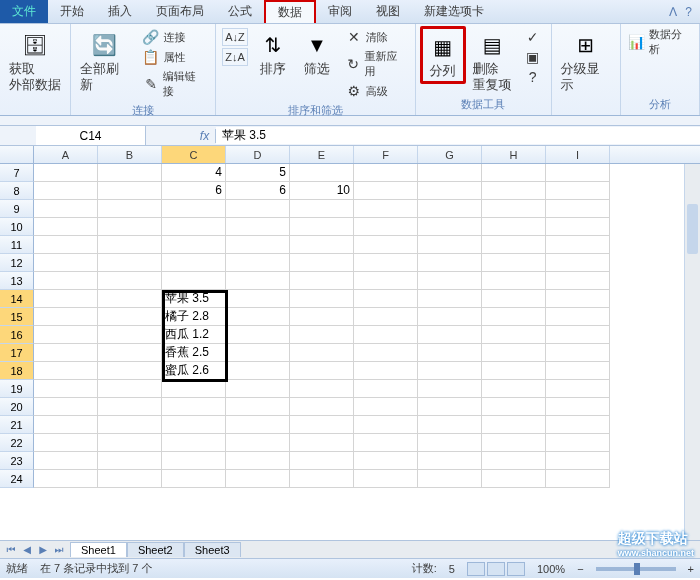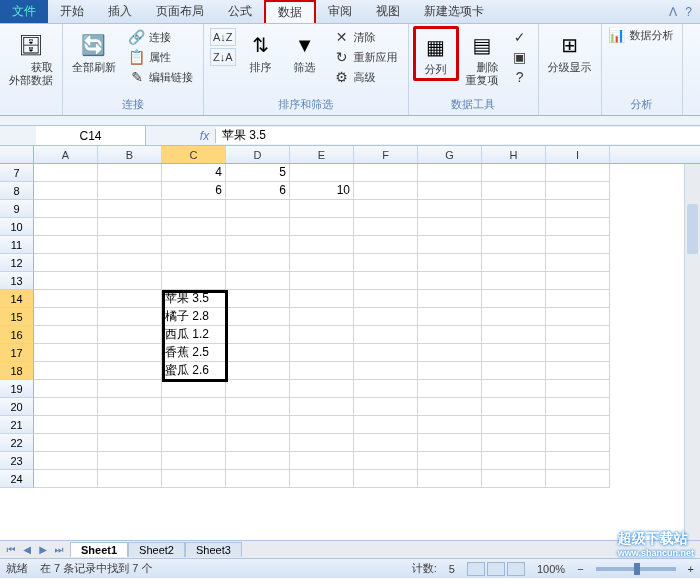--- a/index.html
+++ b/index.html
@@ -11,21 +11,21 @@
 .menu-tab.active { background: #f5f9fd; border: 2px solid #d00000; border-bottom: none; }
 .help-icons { margin-left: auto; padding: 0 8px; color: #5a7fb5; display: flex; gap: 8px; }
 
 .ribbon { display: flex; background: linear-gradient(#f5f9fd, #e8f0fb); height: 92px; border-bottom: 1px solid #9db7d8; }
 .rgroup { display: flex; flex-direction: column; border-right: 1px solid #c5d6eb; padding: 2px 4px; }
 .rgroup-body { flex: 1; display: flex; align-items: flex-start; gap: 2px; }
 .rgroup-label { text-align: center; color: #5a7fb5; font-size: 11px; padding: 1px 0; }
 .rbtn { display: flex; flex-direction: column; align-items: center; padding: 2px 4px; cursor: pointer; border: 1px solid transparent; border-radius: 2px; }
 .rbtn.highlighted { border: 3px solid #d00000; }
 .rbtn-icon { width: 32px; height: 32px; display: flex; align-items: center; justify-content: center; font-size: 20px; }
-.rbtn-label { font-size: 11px; color: #3b3b3b; text-align: right; line-height: 1.2; }
+.rbtn-label { font-size: 13px; color: #3b3b3b; text-align: left; line-height: 1.2; }
 .rbtn-small { display: flex; align-items: center; gap: 4px; padding: 1px 4px; cursor: pointer; font-size: 11px; color: #3b3b3b; }
 .rbtn-small .si { width: 16px; height: 16px; display: inline-flex; align-items: center; justify-content: center; font-size: 14px; }
 .rcol { display: flex; flex-direction: column; gap: 2px; padding: 2px; }
 
 .namebox-row { display: flex; height: 20px; border-bottom: 1px solid #b0c4de; background: #eef3fa; }
 .namebox { width: 110px; border-right: 1px solid #b0c4de; display: flex; align-items: center; padding: 0 6px; background: #fff; justify-content: center; margin-left: 36px; }
 .fx-area { display: flex; align-items: center; flex: 1; padding-left: 48px; }
 .fx-btn { width: 22px; text-align: center; color: #5a7fb5; border-right: 1px solid #b0c4de; font-style: italic; }
 .formula-input { flex: 1; padding: 0 6px; background: #fff; }
 
@@ -41,21 +41,21 @@
 .cell { width: 64px; border-right: 1px solid #d4d4d4; border-bottom: 1px solid #d4d4d4; padding: 0 3px; font-size: 12px; line-height: 17px; overflow: hidden; white-space: nowrap; }
 .cell.num { text-align: right; }
 .selection-box { position: absolute; border: 3px solid #000; pointer-events: none; }
 .vscroll { position: absolute; right: 0; top: 18px; bottom: 0; width: 16px; background: #e8ecf0; border-left: 1px solid #c5d6eb; }
 .vthumb { position: absolute; left: 2px; right: 2px; top: 40px; height: 50px; background: #c5d6eb; border-radius: 2px; }
 
 .tabs-row { display: flex; height: 18px; background: #e8ecf0; border-top: 1px solid #b0c4de; align-items: center; }
 .tab-nav { display: flex; gap: 2px; padding: 0 4px; }
 .tab-nav span { width: 14px; text-align: center; color: #5a7fb5; cursor: pointer; font-size: 10px; }
 .sheet-tab { padding: 1px 10px; border: 1px solid #b0c4de; border-bottom: none; background: #dce6f2; font-size: 11px; cursor: pointer; }
-.sheet-tab.active { background: #fff; font-weight: bold; }
+.sheet-tab.active { background: #fff; }
 .hscroll { flex: 1; margin-left: 10px; background: #e8ecf0; height: 14px; position: relative; }
 
 .statusbar { display: flex; height: 20px; background: linear-gradient(#e8f0fb, #d5e3f3); border-top: 1px solid #b0c4de; align-items: center; padding: 0 6px; font-size: 11px; color: #3b3b3b; gap: 12px; }
 .statusbar .sp { flex: 1; }
 .view-btns { display: flex; gap: 2px; }
 .view-btns span { width: 18px; height: 14px; background: #d5e3f3; border: 1px solid #9db7d8; }
 .zoom-slider { width: 80px; height: 4px; background: #9db7d8; position: relative; }
 .zoom-thumb { position: absolute; left: 38px; top: -4px; width: 6px; height: 12px; background: #5a7fb5; }
 
 .watermark { position: absolute; right: 6px; bottom: 22px; font-size: 14px; color: #fff; text-shadow: 0 0 3px #3a8fd8, 0 0 3px #3a8fd8; font-weight: bold; pointer-events: none; }

